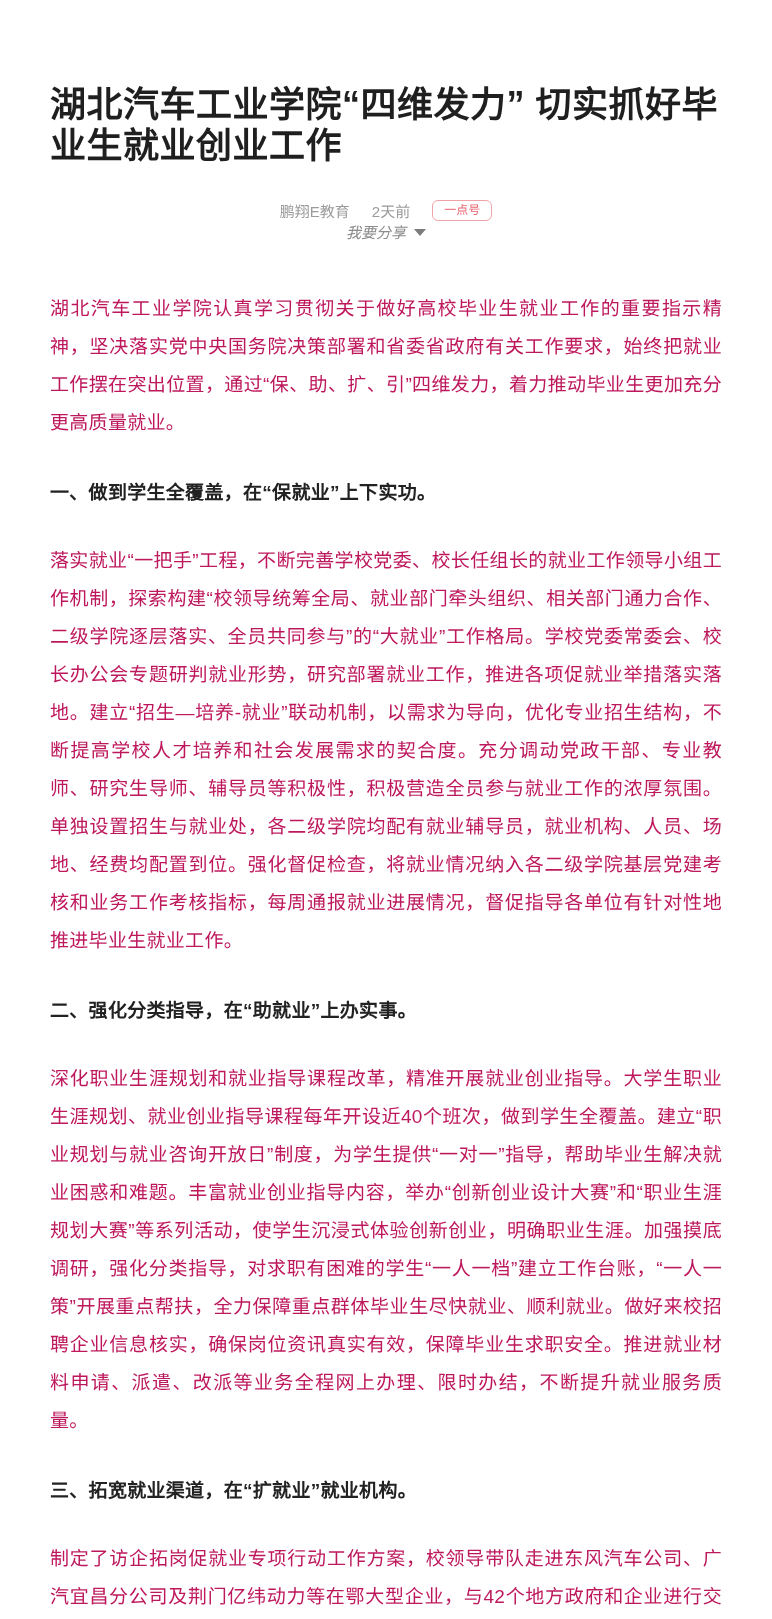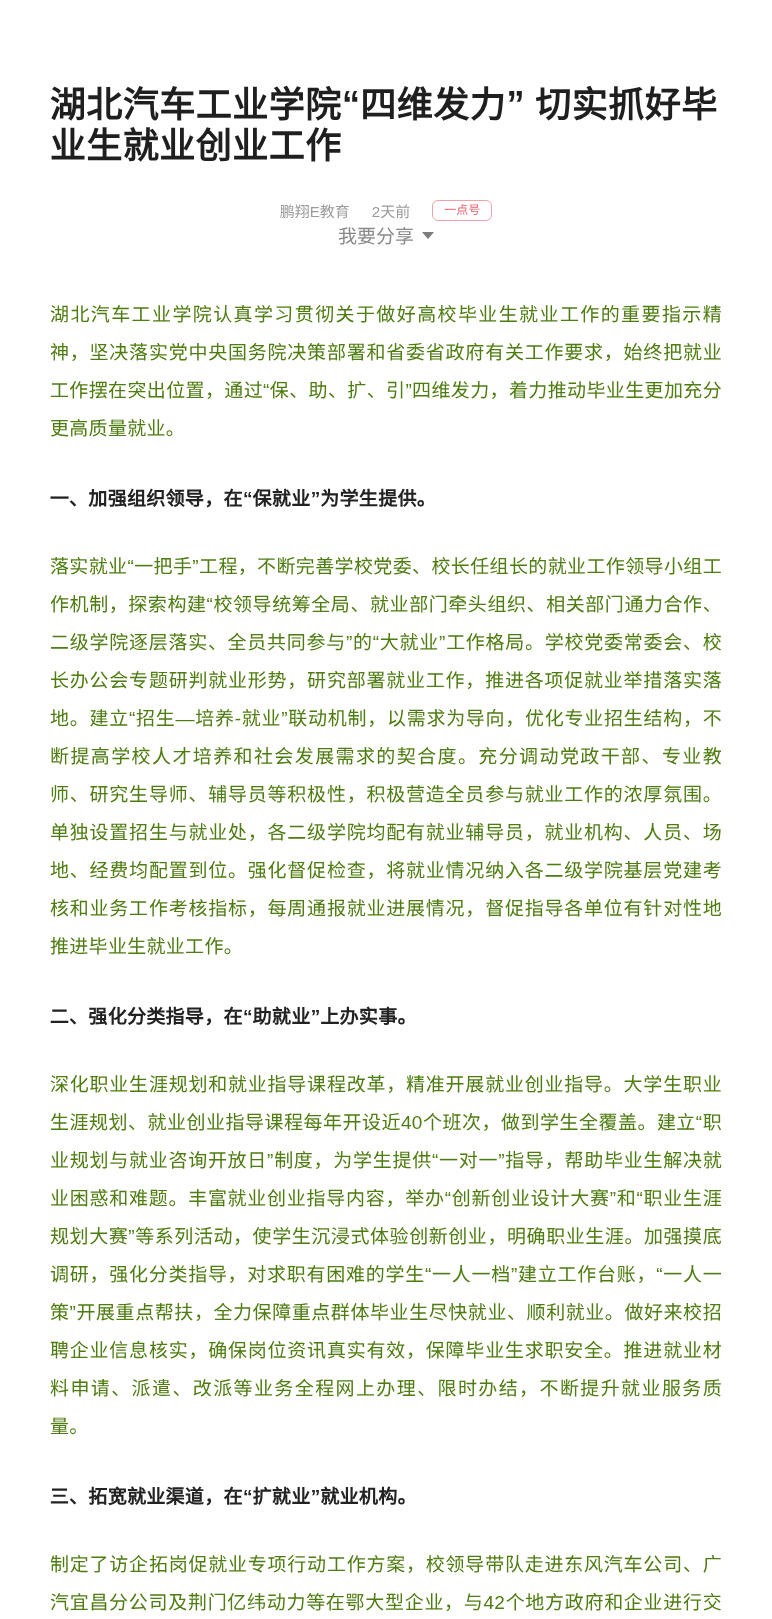--- a/index.html
+++ b/index.html
@@ -46,37 +46,38 @@
     line-height: 14px;
     cursor: pointer;
   }
   .share-wrap {
     display: flex;
     align-items: center;
     gap: 8px;
     cursor: pointer;
   }
   .share-label {
-    font-size: 19px;
+    font-size: 15px;
     color: #8a8a8a;
+    font-style: italic;
   }
   .caret-down {
     width: 0; height: 0;
     border-left: 6px solid transparent;
     border-right: 6px solid transparent;
     border-top: 7px solid #7c7c7c;
     display: inline-block;
     margin-top: 2px;
   }
   .article-body {
     margin-top: 48px;
   }
   .para {
     font-size: 19px;
-    color: #4d7c0f;
+    color: #be185d;
     line-height: 38px;
     text-align: justify;
     margin-bottom: 30px;
     letter-spacing: 0.3px;
   }
   .section-heading {
     font-size: 19px;
     font-weight: 700;
     color: #222222;
     line-height: 30px;
@@ -100,21 +101,21 @@
     <div class="share-wrap">
       <span class="share-label">我要分享</span>
       <span class="caret-down"></span>
     </div>
   </div>
 
   <div class="article-body">
 
     <p class="para">湖北汽车工业学院认真学习贯彻关于做好高校毕业生就业工作的重要指示精神，坚决落实党中央国务院决策部署和省委省政府有关工作要求，始终把就业工作摆在突出位置，通过“保、助、扩、引”四维发力，着力推动毕业生更加充分更高质量就业。</p>
 
-    <h2 class="section-heading">一、加强组织领导，在“保就业”为学生提供。</h2>
+    <h2 class="section-heading">一、做到学生全覆盖，在“保就业”上下实功。</h2>
 
     <p class="para">落实就业“一把手”工程，不断完善学校党委、校长任组长的就业工作领导小组工作机制，探索构建“校领导统筹全局、就业部门牵头组织、相关部门通力合作、二级学院逐层落实、全员共同参与”的“大就业”工作格局。学校党委常委会、校长办公会专题研判就业形势，研究部署就业工作，推进各项促就业举措落实落地。建立“招生—培养-就业”联动机制，以需求为导向，优化专业招生结构，不断提高学校人才培养和社会发展需求的契合度。充分调动党政干部、专业教师、研究生导师、辅导员等积极性，积极营造全员参与就业工作的浓厚氛围。单独设置招生与就业处，各二级学院均配有就业辅导员，就业机构、人员、场地、经费均配置到位。强化督促检查，将就业情况纳入各二级学院基层党建考核和业务工作考核指标，每周通报就业进展情况，督促指导各单位有针对性地推进毕业生就业工作。</p>
 
     <h2 class="section-heading">二、强化分类指导，在“助就业”上办实事。</h2>
 
     <p class="para">深化职业生涯规划和就业指导课程改革，精准开展就业创业指导。大学生职业生涯规划、就业创业指导课程每年开设近40个班次，做到学生全覆盖。建立“职业规划与就业咨询开放日”制度，为学生提供“一对一”指导，帮助毕业生解决就业困惑和难题。丰富就业创业指导内容，举办“创新创业设计大赛”和“职业生涯规划大赛”等系列活动，使学生沉浸式体验创新创业，明确职业生涯。加强摸底调研，强化分类指导，对求职有困难的学生“一人一档”建立工作台账，“一人一策”开展重点帮扶，全力保障重点群体毕业生尽快就业、顺利就业。做好来校招聘企业信息核实，确保岗位资讯真实有效，保障毕业生求职安全。推进就业材料申请、派遣、改派等业务全程网上办理、限时办结，不断提升就业服务质量。</p>
 
     <h2 class="section-heading">三、拓宽就业渠道，在“扩就业”就业机构。</h2>
 
     <p class="para">制定了访企拓岗促就业专项行动工作方案，校领导带队走进东风汽车公司、广汽宜昌分公司及荆门亿纬动力等在鄂大型企业，与42个地方政府和企业进行交流，签订校地、校企战略合作协议19份，开拓岗位6577个。面对疫情影响，学校丰富招聘形式，积极采用“线上+线下”等方式举办校园招聘活动，邀请人才部门和省内企业到校举办人才政策宣讲会、企业宣讲会、小型招聘会、行业招聘会等，加强政策宣讲和岗位供给。开展2022届毕业生线上线下校园招聘会19场，进校招聘单位823家，为毕业生提供岗位15万余个，提供岗位数和应届毕业生数比例超过20:1。学校在武汉、襄阳建立产学研基地，着力构建“实习+就业”工作新模式，首批入驻武汉、襄阳基地1200余名学生中，超过半数留在当地就业。坚持创业带动就业，加大对学生创业团队支持，近三年学校创业基地扶持创业项目 200多个，带动400余人就业。</p>

